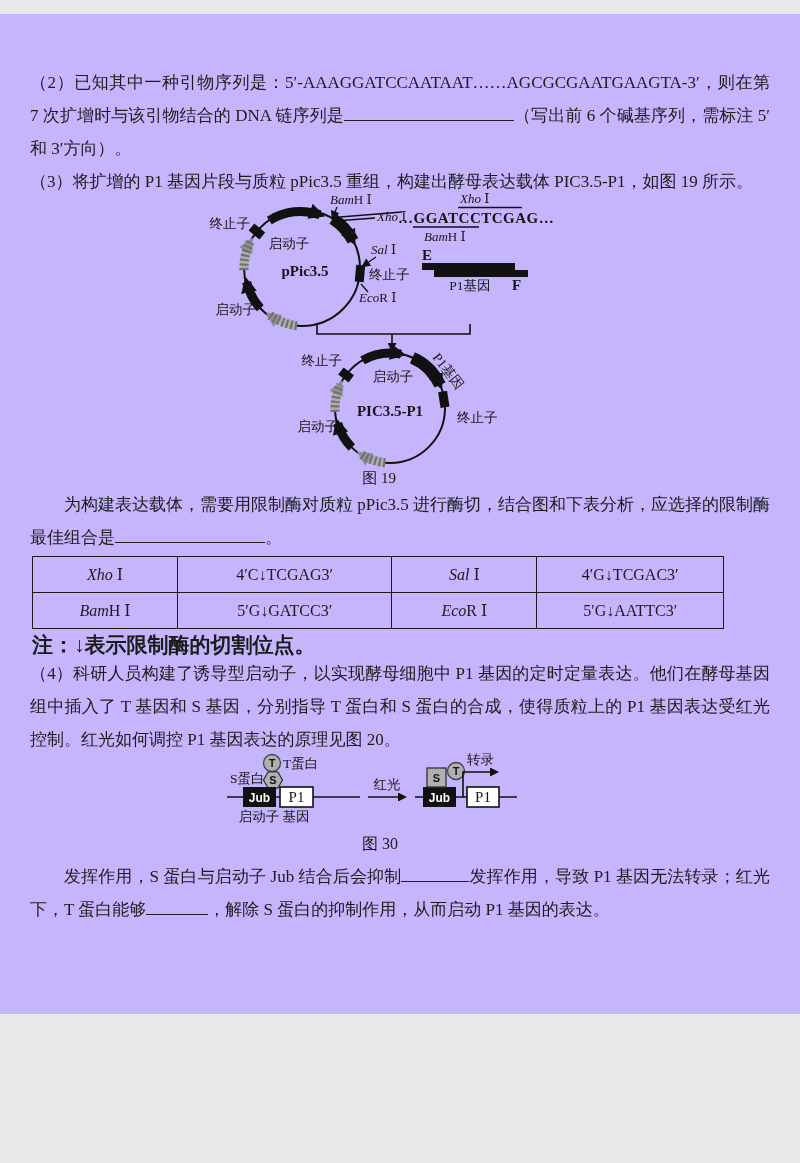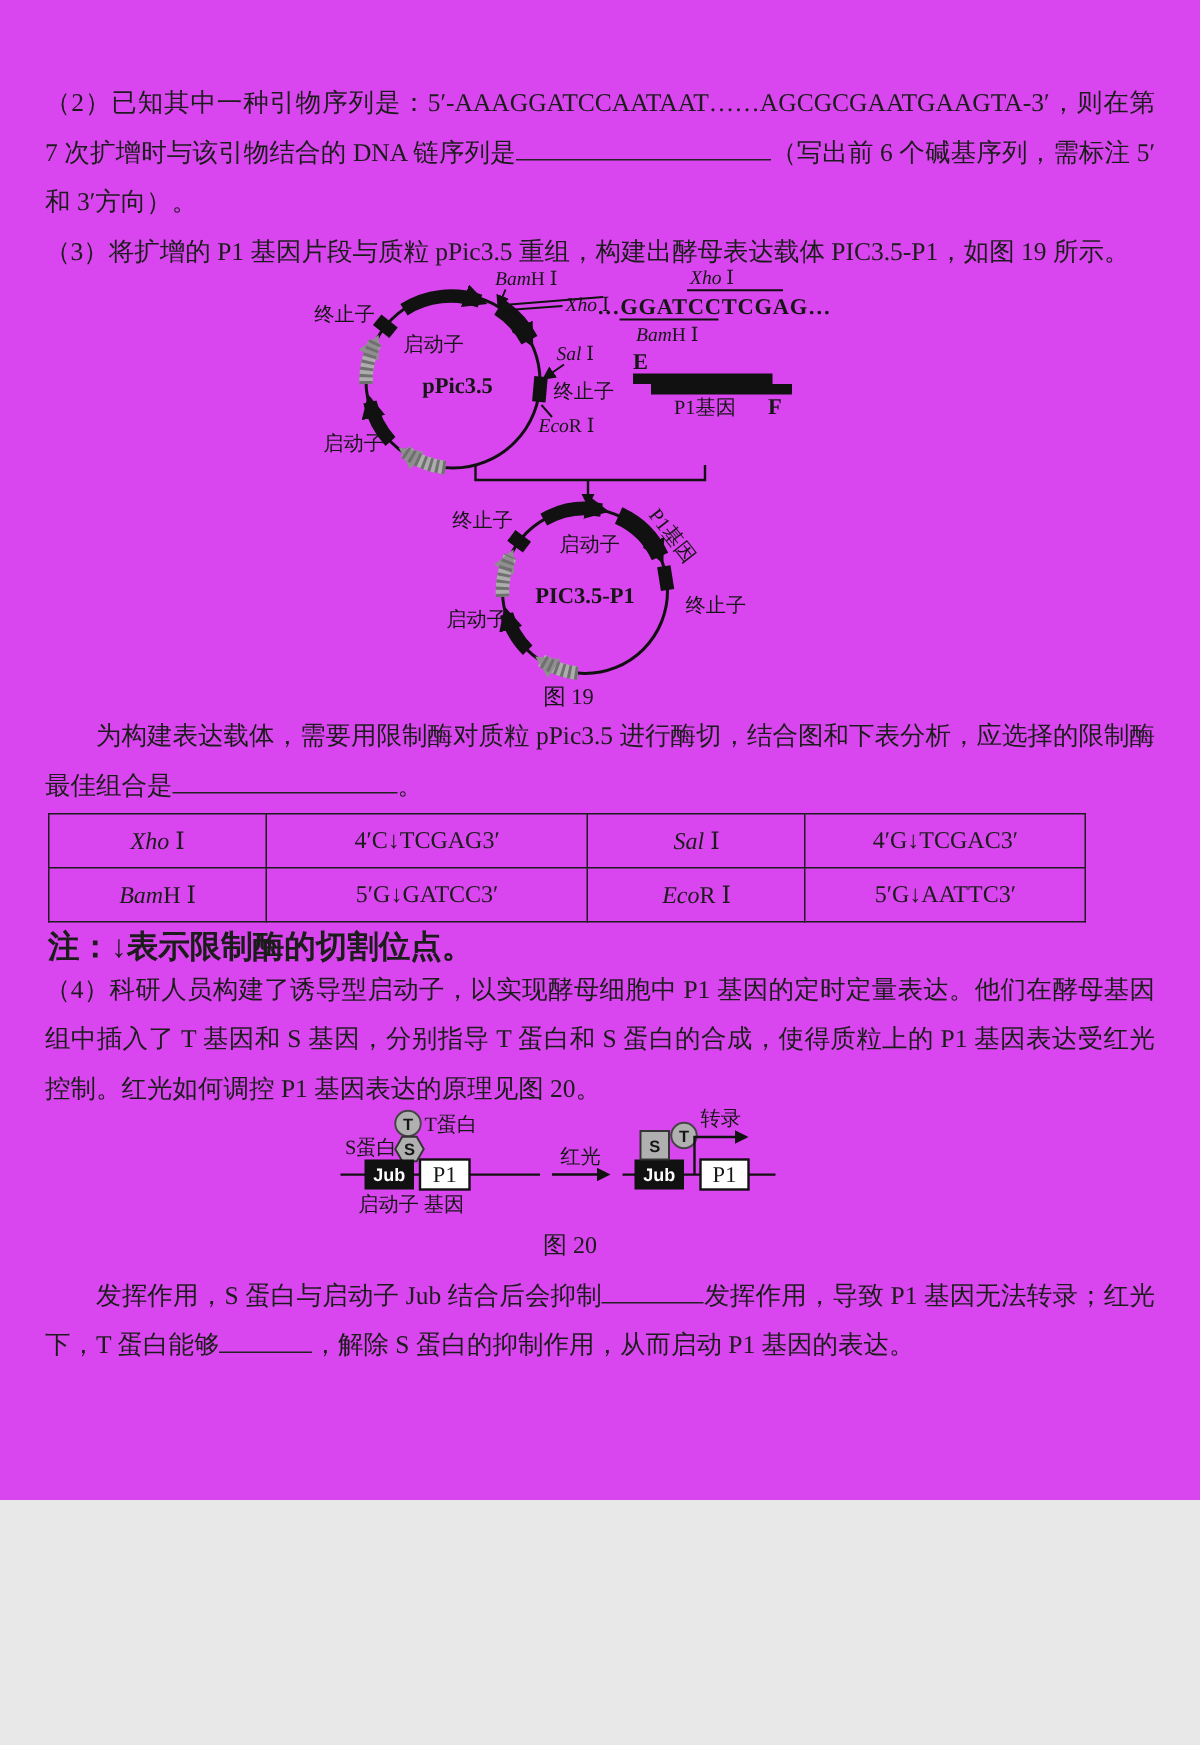--- a/index.html
+++ b/index.html
@@ -1,18 +1,18 @@
 <!DOCTYPE html>
 <html><head>
 <meta charset="utf-8">
 <style>
   html,body { margin:0; padding:0; background:#e8e8e8; }
   .page {
     width:800px; height:1000px; box-sizing:border-box;
-    margin:0 auto; background:#d946ef; color:#1c1c1c;
+    margin:14px auto; background:#c4b5fd; color:#1c1c1c;
     padding:52px 30px 0 30px; position:relative; overflow:hidden;
     font-family:"Liberation Serif","DejaVu Serif",serif;
   }
   .para { font-size:17px; line-height:33px; text-align:justify; margin:0; }
   .indent { text-indent:2em; }
   .blank { display:inline-block; border-bottom:1.6px solid #222; height:1.05em; vertical-align:baseline; }
   .w170 { width:170px; } .w150 { width:150px; } .w68 { width:68px; } .w62 { width:62px; }
   i, .it { font-style:italic; }
   .rom { font-style:normal; }
 
@@ -201,18 +201,18 @@
         <text class="btag" x="211.5" y="32" text-anchor="middle">S</text>
         <circle cx="231" cy="21" r="8.5" fill="#b0b0b0" stroke="#444" stroke-width="1.3"></circle>
         <text class="btag" x="231" y="25" text-anchor="middle">T</text>
         <text class="wtxt" x="214.5" y="51.5" text-anchor="middle">Jub</text>
         <rect x="242" y="37" width="32" height="20" fill="#fff" stroke="#111" stroke-width="1.6"></rect>
         <text class="cap" x="258" y="52" text-anchor="middle">P1</text>
         <path d="M238,47 L238,22 L272,22" fill="none" stroke="#111" stroke-width="1.6" marker-end="url(#ah-s)"></path>
         <text class="cnl" x="242" y="14">转录</text>
       </g>
     </svg>
-    <p class="fig20-caption">图 20</p>
+    <p class="fig20-caption">图 30</p>
   </div>
 
   <p class="para indent" style="margin-top:6px"><span>发挥作用，S 蛋白与启动子 Jub 结合后会抑制</span><span class="blank w68"></span><span>发挥作用，导致 P1 基因无法转录；红光下，T 蛋白能够</span><span class="blank w62"></span><span>，解除 S 蛋白的抑制作用，从而启动 P1 基因的表达。</span></p>
 
 </div>
 
 </body></html>

